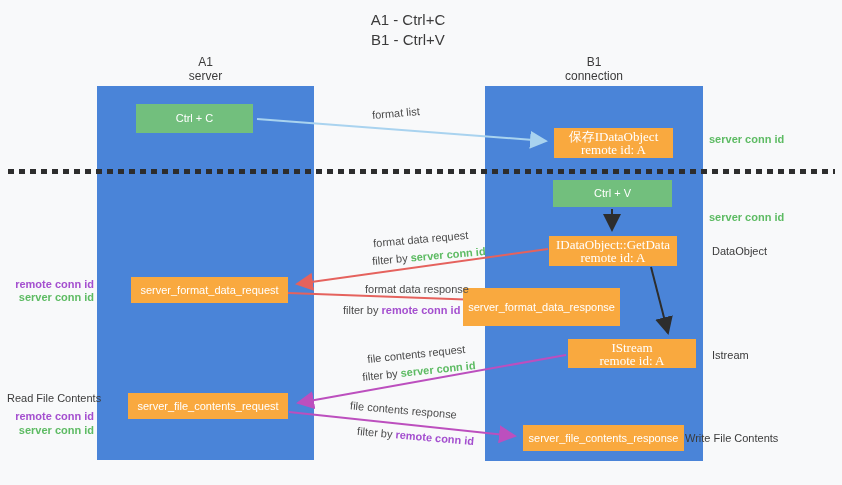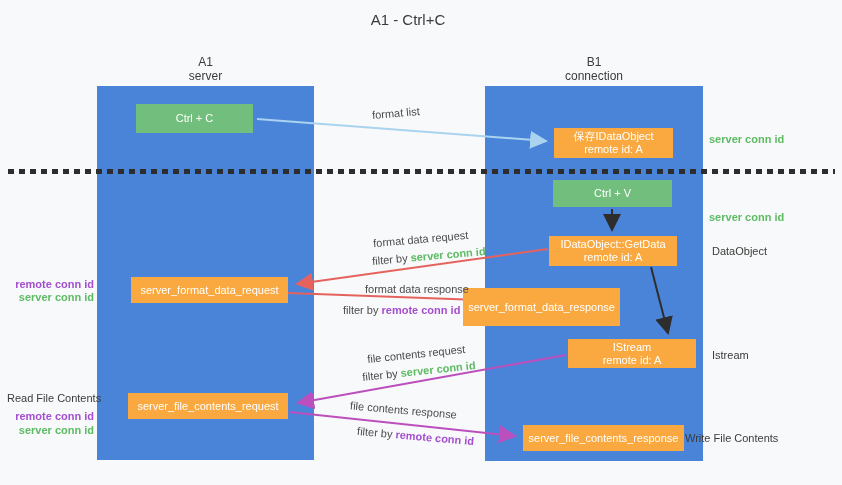--- a/index.html
+++ b/index.html
@@ -33,21 +33,21 @@
     background:repeating-linear-gradient(90deg,#2d2d2d 0 6px,transparent 6px 11px);
   }
   .node{
     position:absolute;
     display:flex;flex-direction:column;align-items:center;justify-content:center;
     color:#fff;font-size:11px;line-height:13px;text-align:center;
     box-sizing:border-box;
   }
   .node.green{background:#72bf7d;}
   .node.orange{background:#f9a93f;}
-  .node .l2{font-size:11px;}
+  .node .l2{font-size:13px;font-family:Liberation Serif, serif;}
   .anno{
     position:absolute;font-size:11px;line-height:13px;color:#3b3b3b;white-space:nowrap;
   }
   .anno.bold-green{color:#5dbb63;font-weight:bold;}
   .anno.bold-purple{color:#a44fcf;font-weight:bold;}
   .anno.right-align{text-align:right;}
   .flow-label{
     position:absolute;font-size:11px;color:#4b4b4b;white-space:nowrap;
     transform-origin:center center;
   }
@@ -58,20 +58,21 @@
   .r-pos5{transform:rotate(5deg);}
   svg.arrows{position:absolute;left:0;top:0;width:842px;height:485px;pointer-events:none;}
 </style>
 </head>
 <body>
 
 <div class="canvas">
 
   <div class="title">
     <div>A1 - Ctrl+C</div>
+    <div>B1 - Ctrl+V</div>
   </div>
 
   <div class="col-header left">
     <div>A1</div>
     <div>server</div>
   </div>
   <div class="col-header right">
     <div>B1</div>
     <div>connection</div>
   </div>

